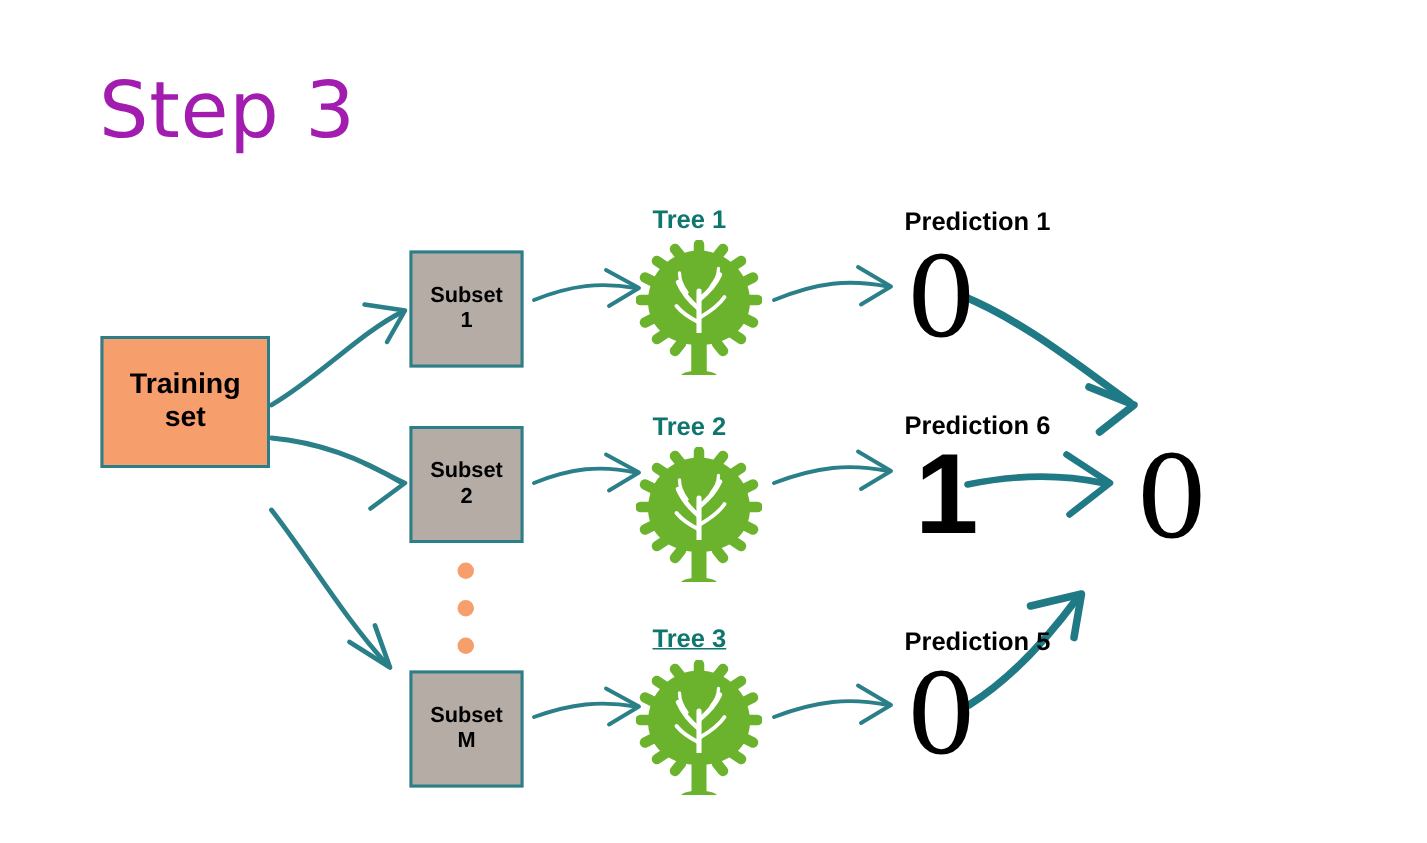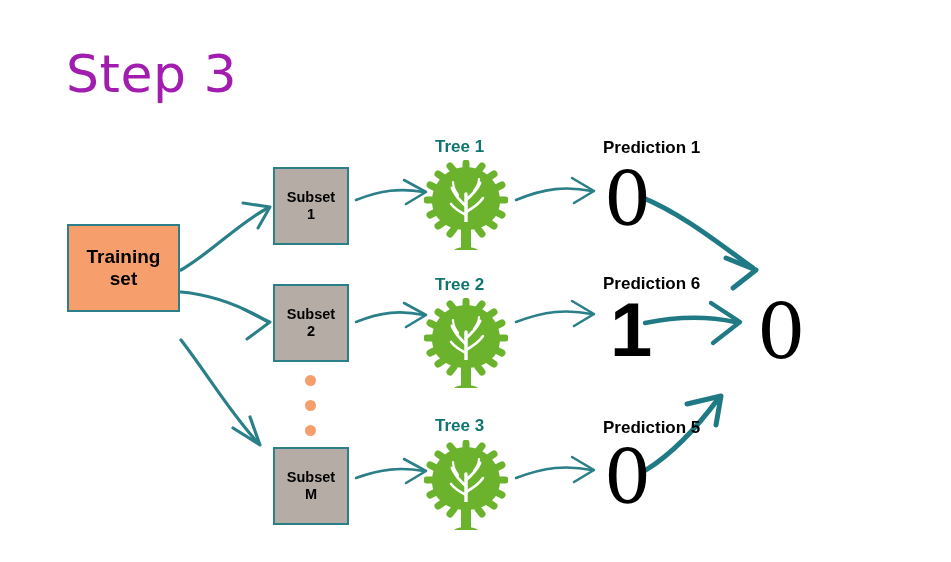--- a/index.html
+++ b/index.html
@@ -69,21 +69,21 @@
 
   
   .tree-label {
     font-size: 17px;
     font-weight: bold;
     color: #0f766e;
     white-space: nowrap;
   }
   #tree-label-1 { left: 435px; top: 137px; }
   #tree-label-2 { left: 435px; top: 275px; }
-  #tree-label-3 { left: 435px; top: 416px; }
+  #tree-label-3 { left: 435px; top: 416px; text-decoration: underline; }
 
   .prediction-label {
     font-size: 17px;
     font-weight: bold;
     color: #000000;
     white-space: nowrap;
     margin-left: 11px;
   }
   #prediction-label-1 { left: 592px; top: 138px; }
   #prediction-label-2 { left: 592px; top: 274px; }

